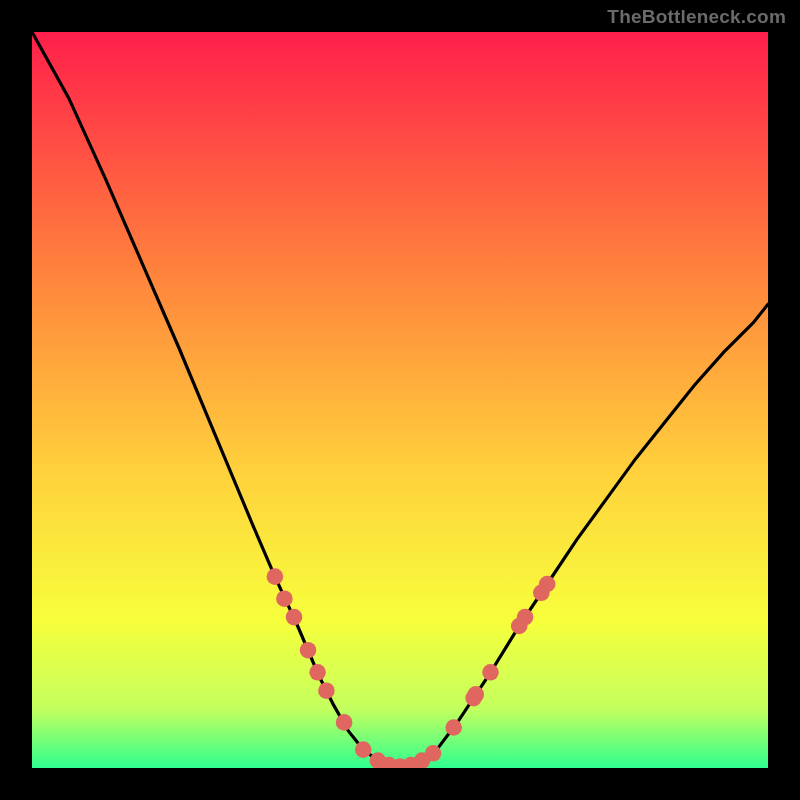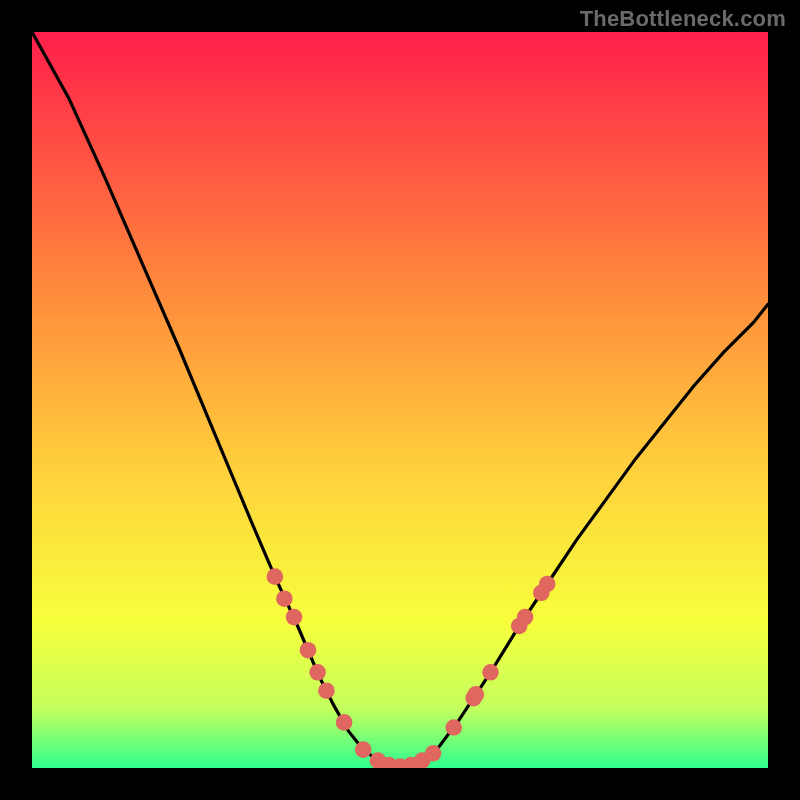--- a/index.html
+++ b/index.html
@@ -21,21 +21,21 @@
     position: absolute;
     left: 32px;
     top: 32px;
     width: 736px;
     height: 736px;
   }
   .watermark {
     position: absolute;
     top: 6px;
     right: 14px;
-    font-size: 22px;
+    font-size: 19px;
     font-weight: 600;
     color: #6a6a6a;
     letter-spacing: 0.2px;
     margin-left: 16px;
   }
   svg { display: block; }
 </style>
 </head>
 <body>
 

